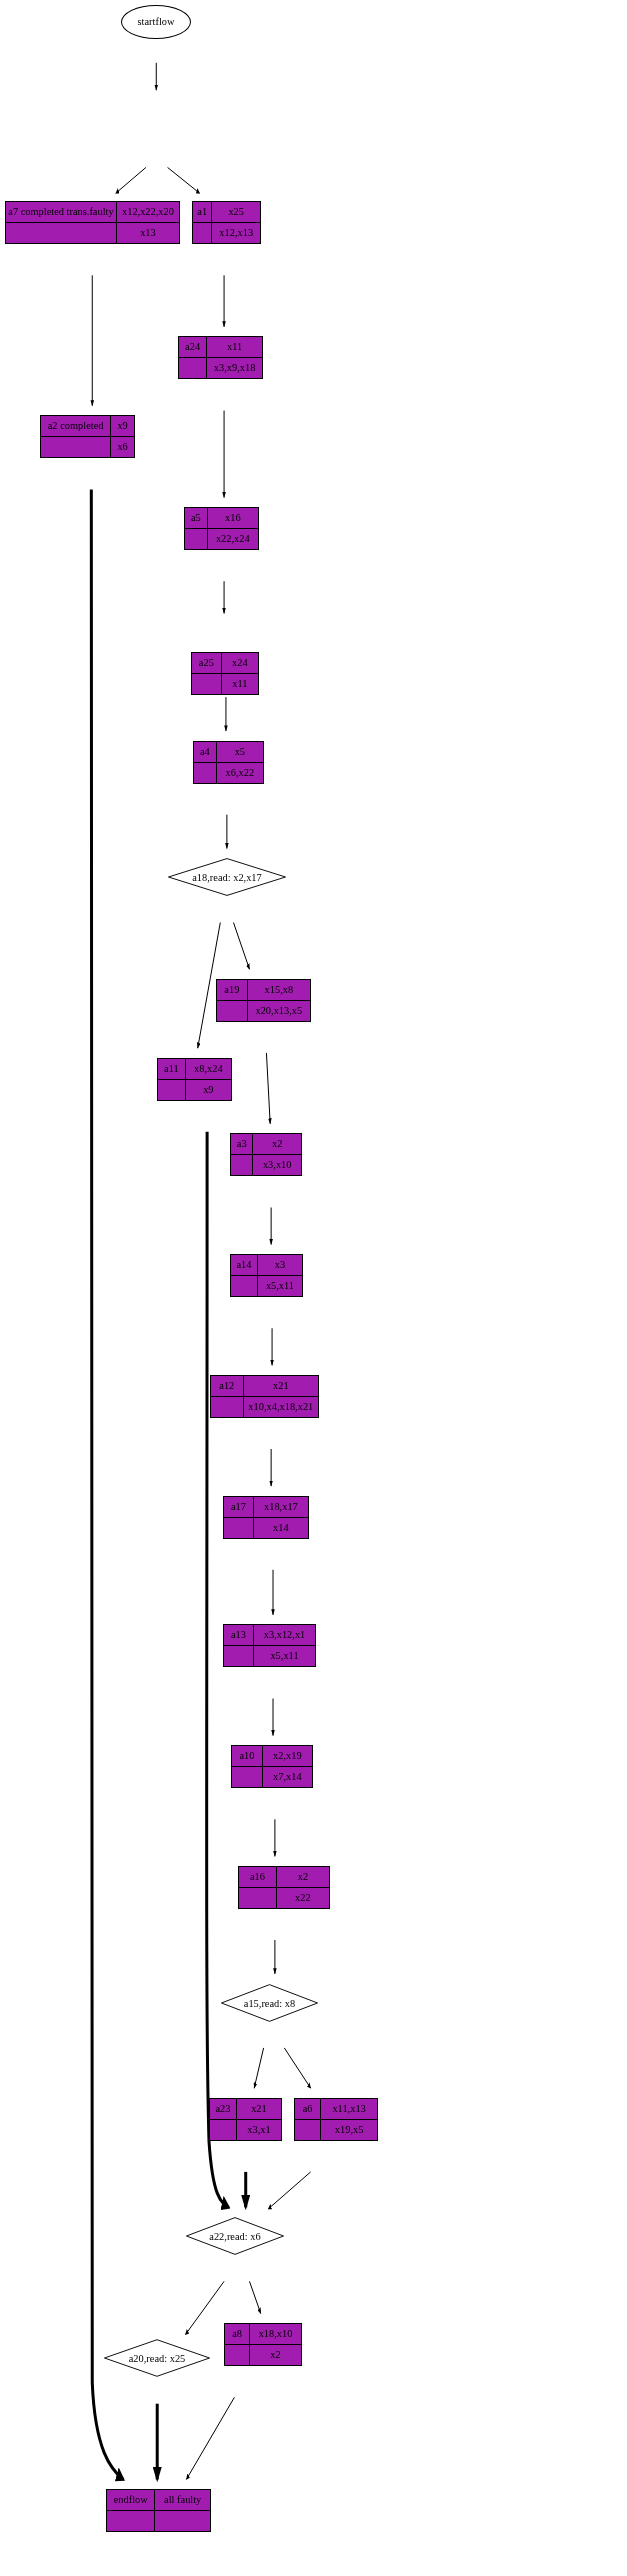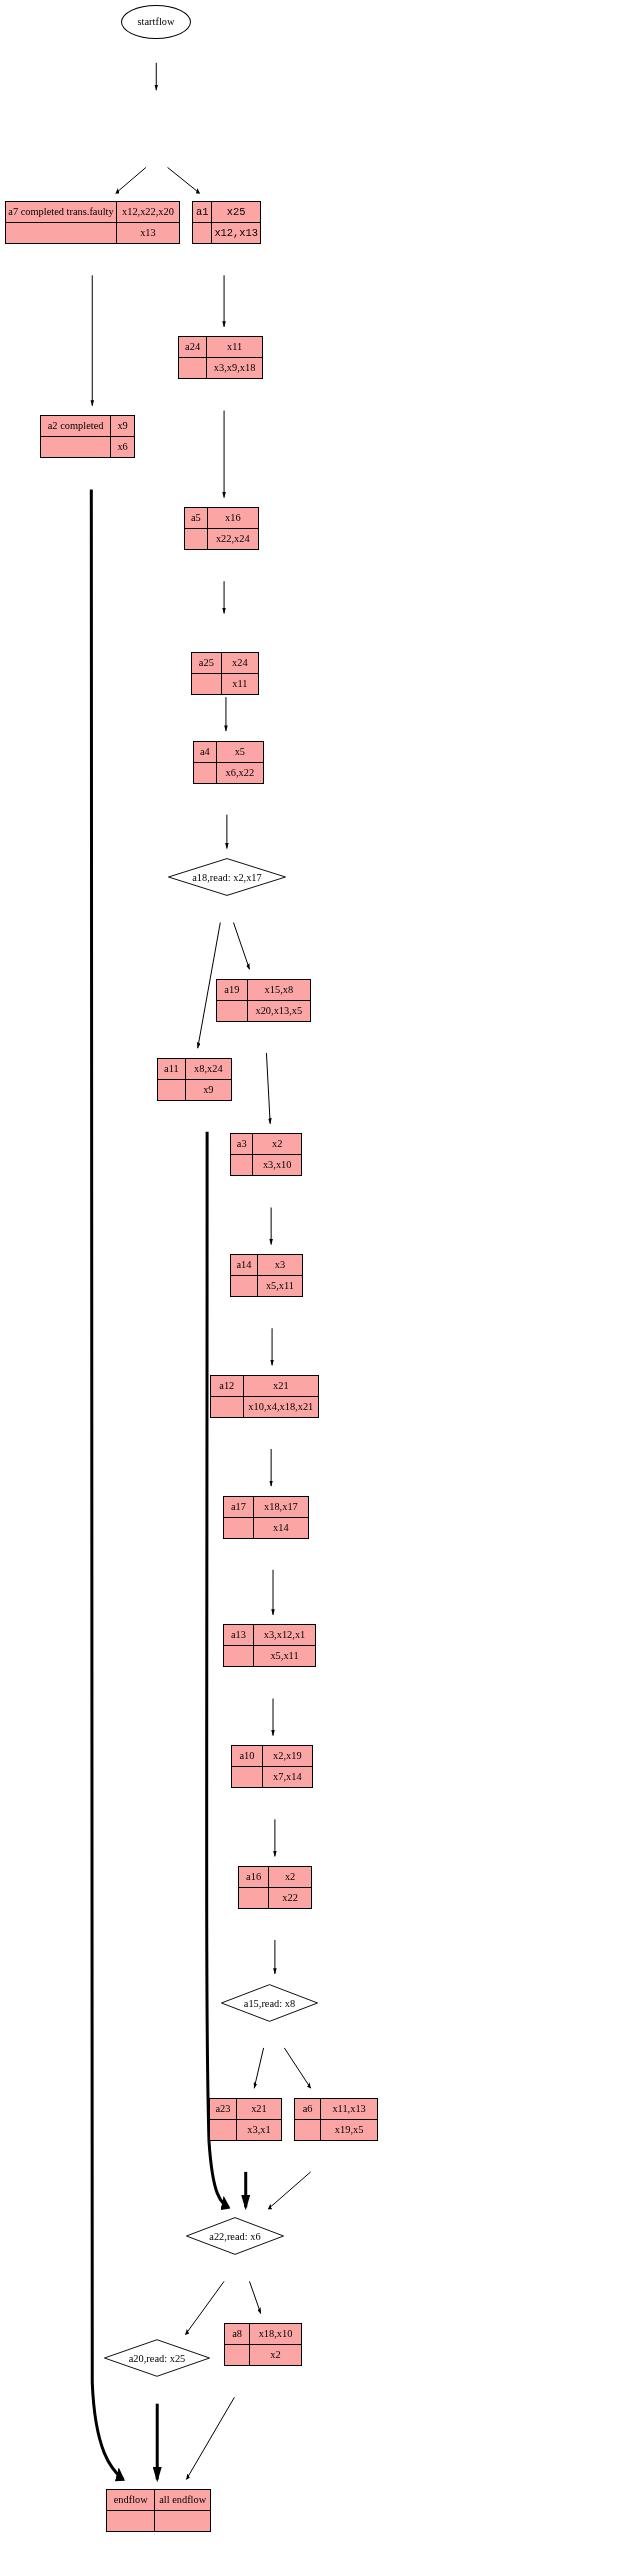--- a/index.html
+++ b/index.html
@@ -23,21 +23,21 @@
     height: 2576px;
     pointer-events: none;
   }
   .node {
     position: absolute;
     box-sizing: border-box;
   }
   
   .rec {
     border: 0.9px solid #000;
-    background: #fca5a5;
+    background: #a21caf;
     display: flex;
     flex-direction: column;
     box-sizing: border-box;
   }
   .rec .row {
     display: flex;
     flex-direction: row;
     flex: 1 1 0;
     min-height: 0;
   }
@@ -177,21 +177,21 @@
     <div class="row top">
       <div class="cell left" style="width:64.5%;">a7 completed trans.faulty</div>
       <div class="cell" style="width:35.5%;">x12,x22,x20</div>
     </div>
     <div class="row">
       <div class="cell left" style="width:64.5%;"></div>
       <div class="cell" style="width:35.5%;">x13</div>
     </div>
   </div>
 
-  <div class="node rec" style="left: 192px; top: 201px; width: 69px; height: 43px; font-family: Liberation Mono, monospace;">
+  <div class="node rec" style="left: 192px; top: 201px; width: 69px; height: 43px;">
     <div class="row top">
       <div class="cell left" style="width:29%;">a1</div>
       <div class="cell" style="width:71%;">x25</div>
     </div>
     <div class="row">
       <div class="cell left" style="width:29%;"></div>
       <div class="cell" style="width:71%;">x12,x13</div>
     </div>
   </div>
 
@@ -338,21 +338,21 @@
     <div class="row top">
       <div class="cell left" style="width:38.5%;">a10</div>
       <div class="cell" style="width:61.5%;">x2,x19</div>
     </div>
     <div class="row">
       <div class="cell left" style="width:38.5%;"></div>
       <div class="cell" style="width:61.5%;">x7,x14</div>
     </div>
   </div>
 
-  <div class="node rec" style="left: 238px; top: 1866px; width: 74px; height: 43px;">
+  <div class="node rec" style="left: 238px; top: 1866px; width: 92px; height: 43px;">
     <div class="row top">
       <div class="cell left" style="width:42%;">a16</div>
       <div class="cell" style="width:58%;">x2</div>
     </div>
     <div class="row">
       <div class="cell left" style="width:42%;"></div>
       <div class="cell" style="width:58%;">x22</div>
     </div>
   </div>
 
@@ -406,21 +406,21 @@
     </div>
     <div class="row">
       <div class="cell left" style="width:33%;"></div>
       <div class="cell" style="width:67%;">x2</div>
     </div>
   </div>
 
   <div class="node rec" style="left: 106px; top: 2489px; width: 105px; height: 43px;">
     <div class="row top">
       <div class="cell left" style="width:47%;">endflow</div>
-      <div class="cell" style="width:53%;">all endflow</div>
+      <div class="cell" style="width:53%;">all faulty</div>
     </div>
     <div class="row">
       <div class="cell left" style="width:47%;"></div>
       <div class="cell" style="width:53%;"></div>
     </div>
   </div>
 
 </div>
 
 

